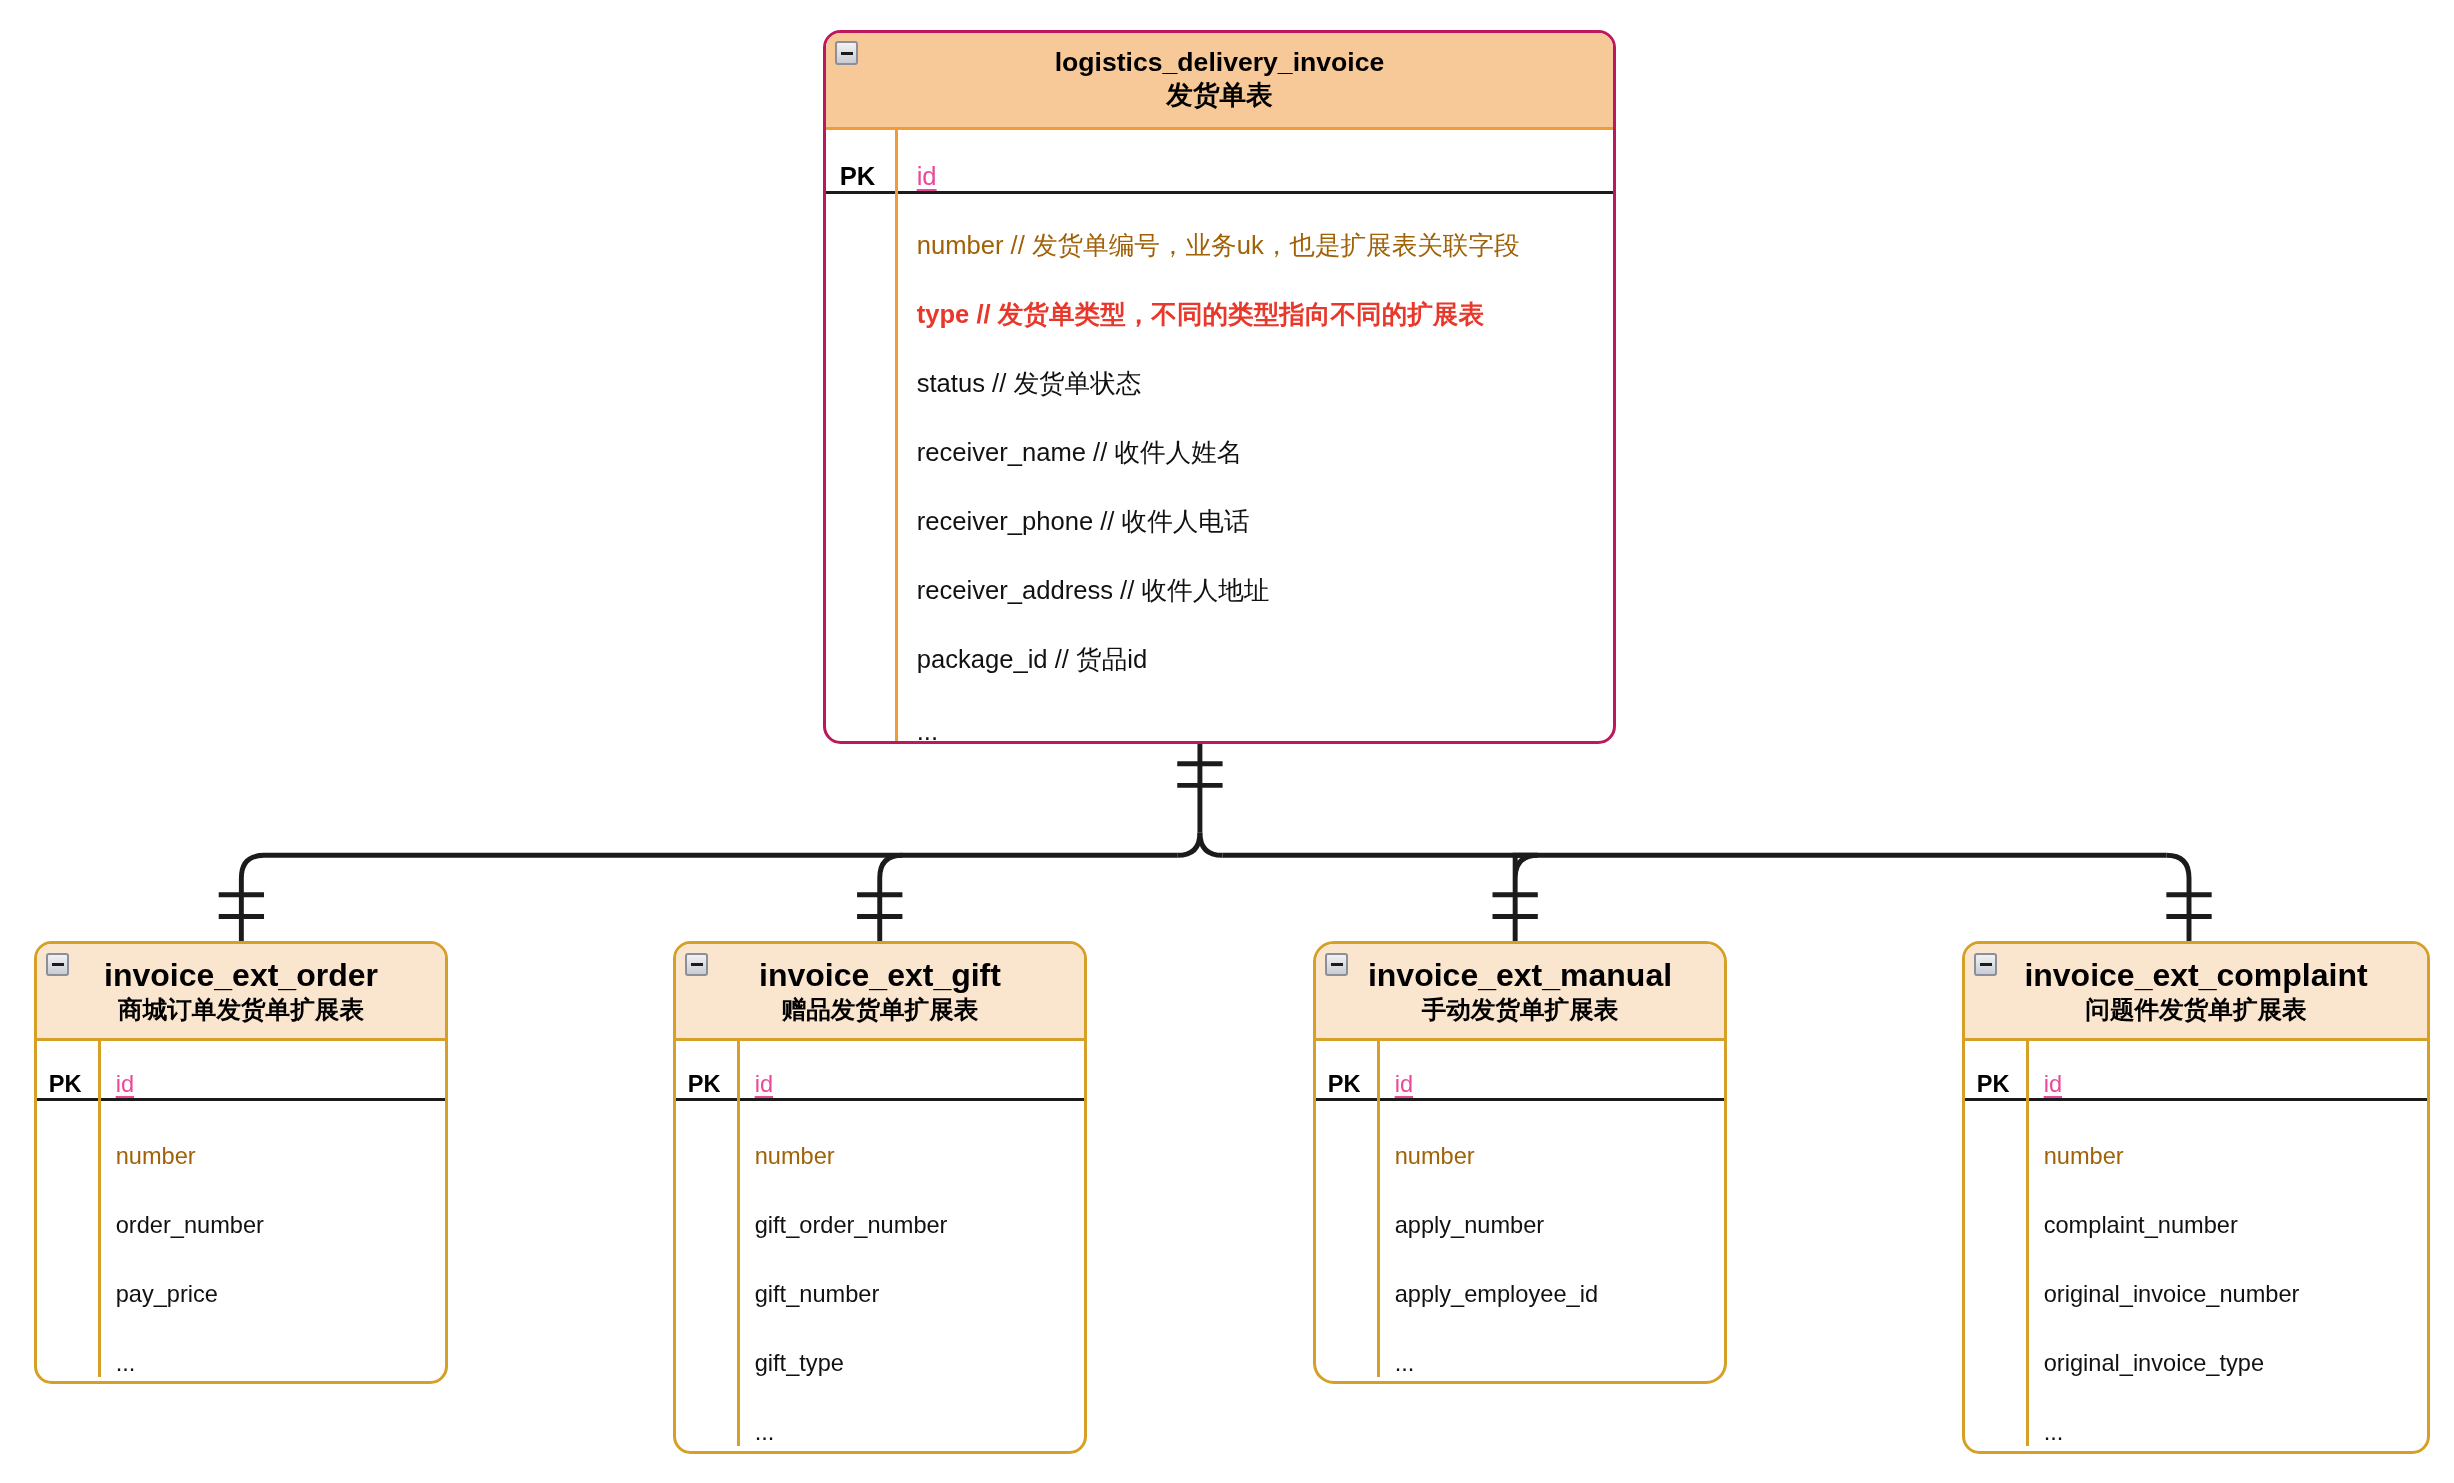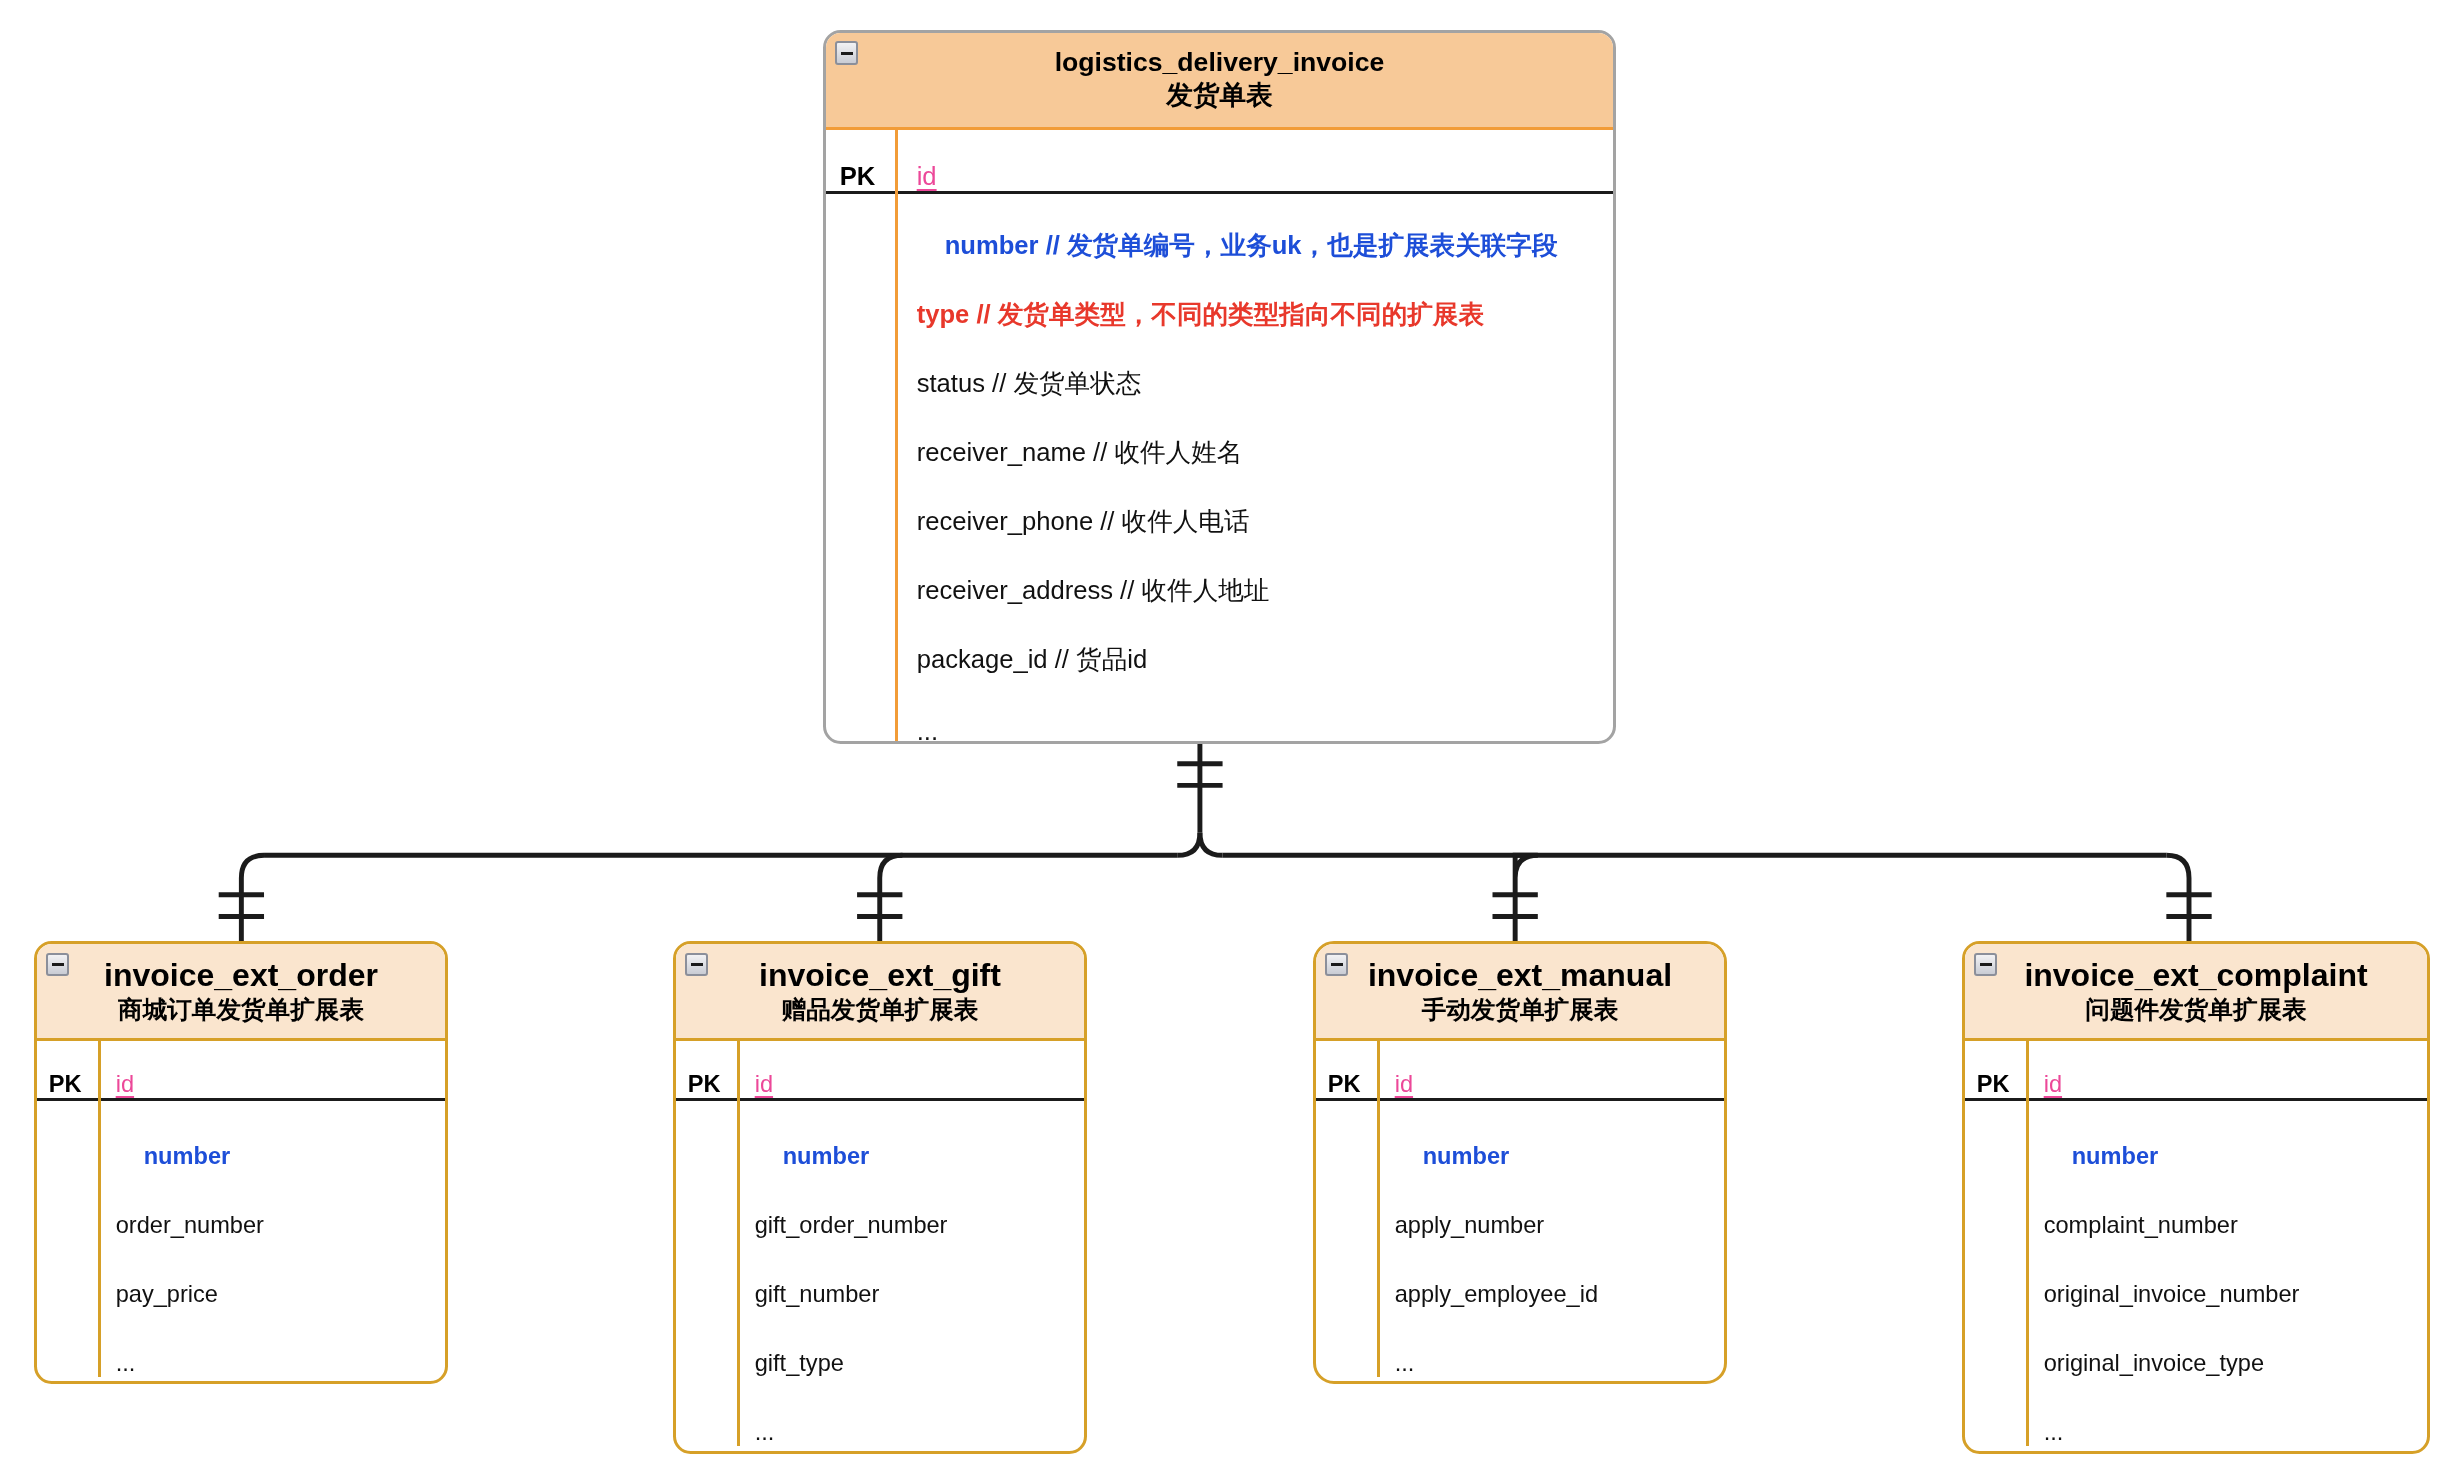--- a/index.html
+++ b/index.html
@@ -32,21 +32,21 @@
 
   
   .entity {
     position: absolute;
     box-sizing: border-box;
     background: #ffffff;
     border-radius: 17.7px;
     overflow: hidden;
   }
   .entity.main {
-    border: 3px solid #a3a3a3;
+    border: 3px solid #be185d;
   }
   .entity.child {
     border: 3px solid #D6A028;
   }
 
   .ent-header {
     position: relative;
     text-align: center;
     box-sizing: border-box;
   }
@@ -140,21 +140,21 @@
     width: 0;
   }
   .entity.main .col-divider { border-left: 3px solid #F29C38; }
   .entity.child .col-divider { border-left: 3px solid #D6A028; }
 
   .pk-underline {
     text-decoration: underline;
     text-underline-offset: 3.9px;
   }
 
-  .fld-blue { color: #1d4ed8; font-weight: bold; margin-left: 28px; }
+  .fld-blue { color: #a16207; font-weight: normal; }
   .fld-red  { color: #E8382B; font-weight: bold; }
   .fld-plain { color: #111111; }
 
   
   .entity.main .attr-key { width: 69px; padding-left: 13.8px; font-size: 25.6px; }
   .entity.main .attr-val { padding-left: 21.7px; font-size: 25.6px; }
   .entity.main .attr-row { height: 69px; }
   .entity.main .pk-row { height: 61px; }
 
   

